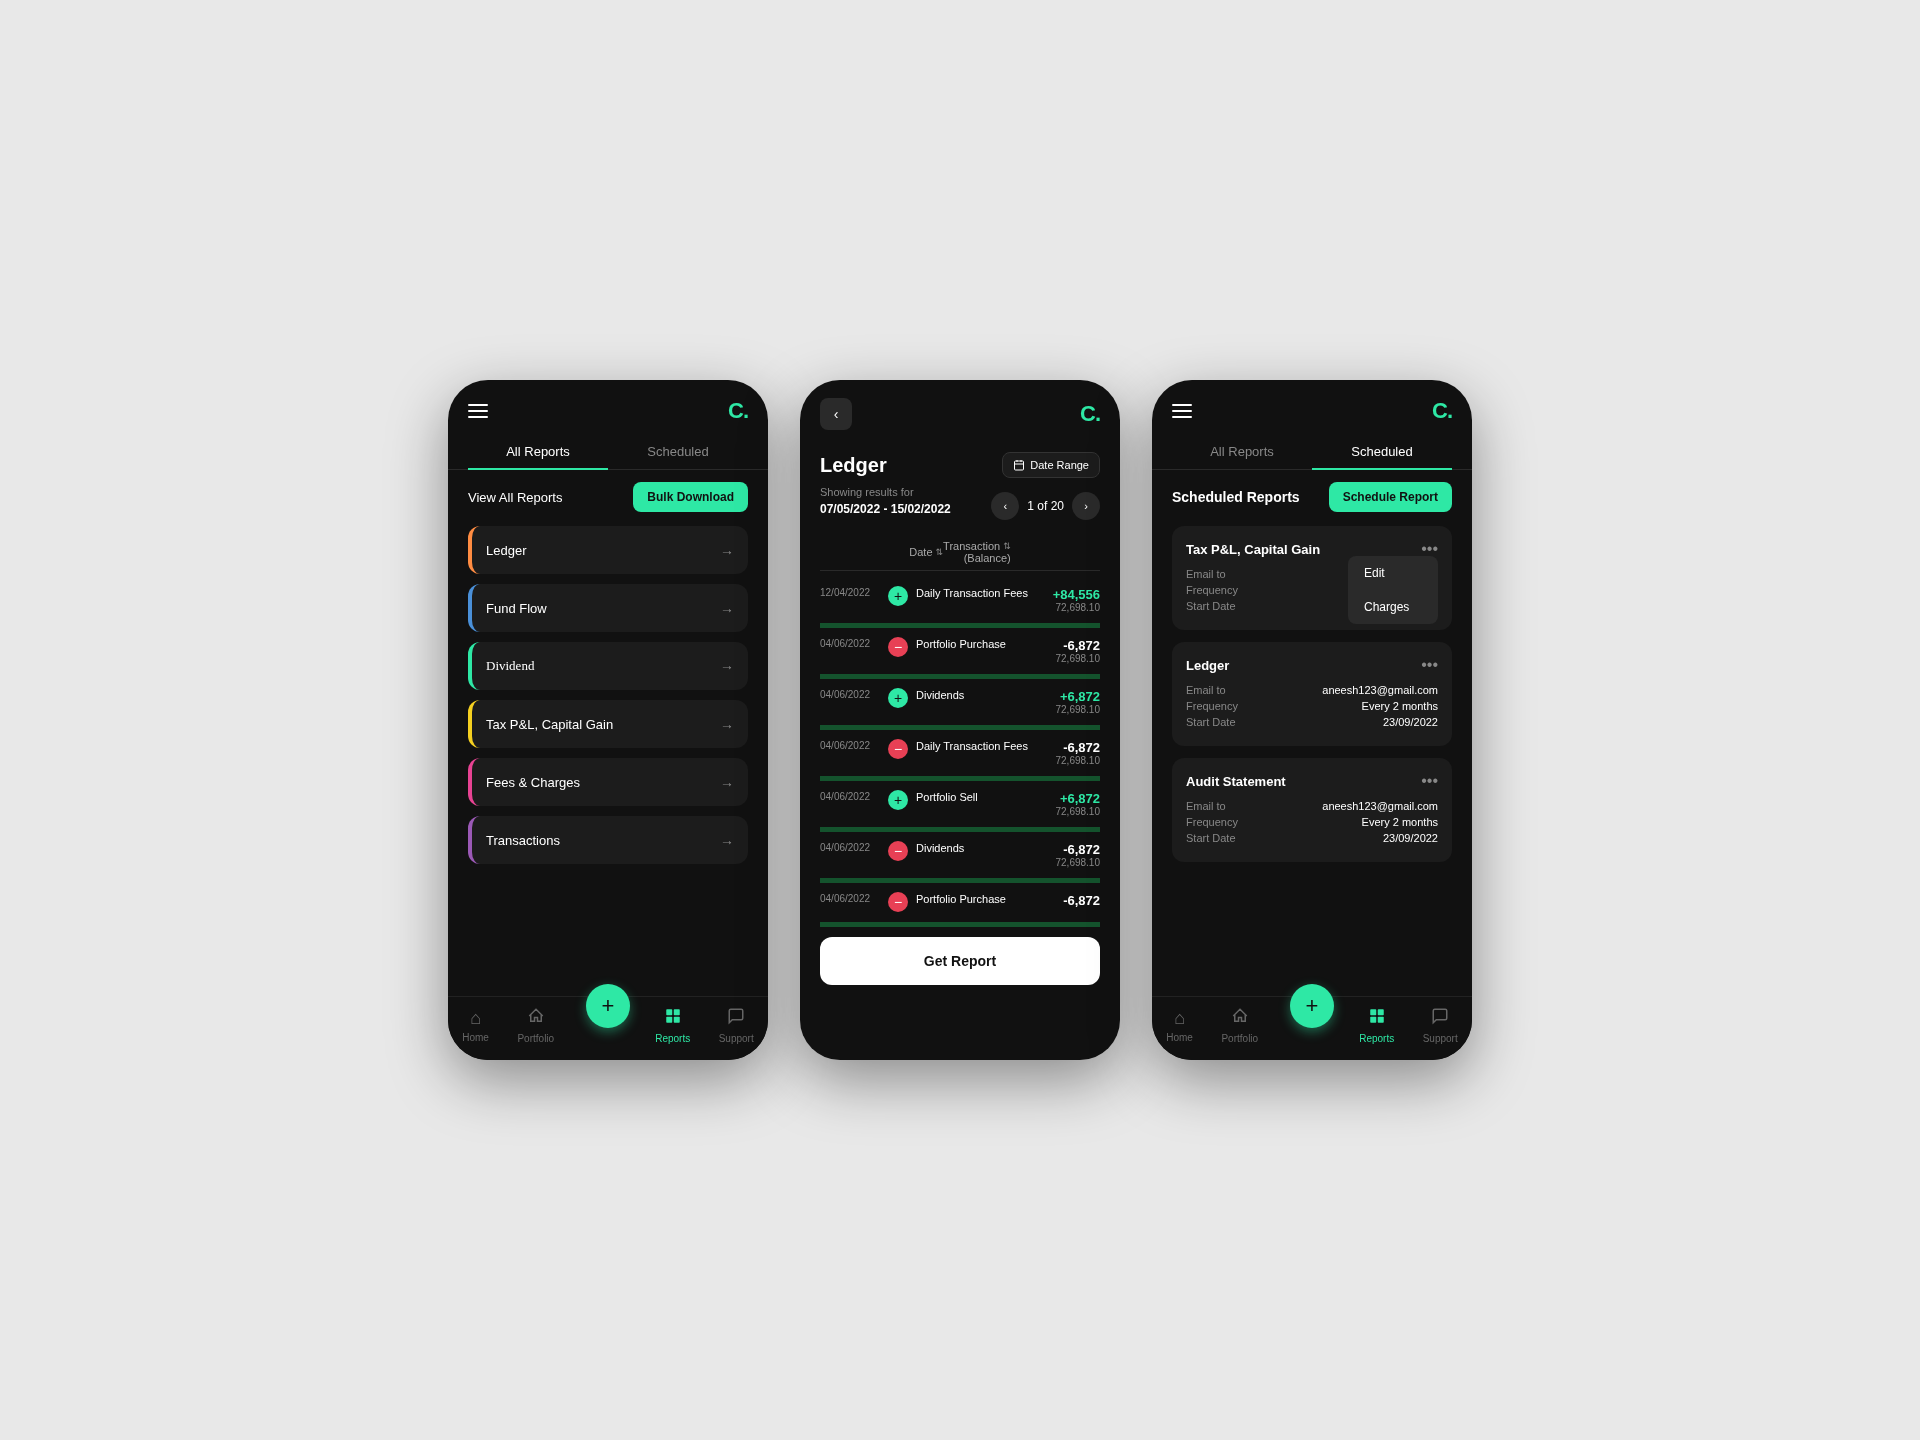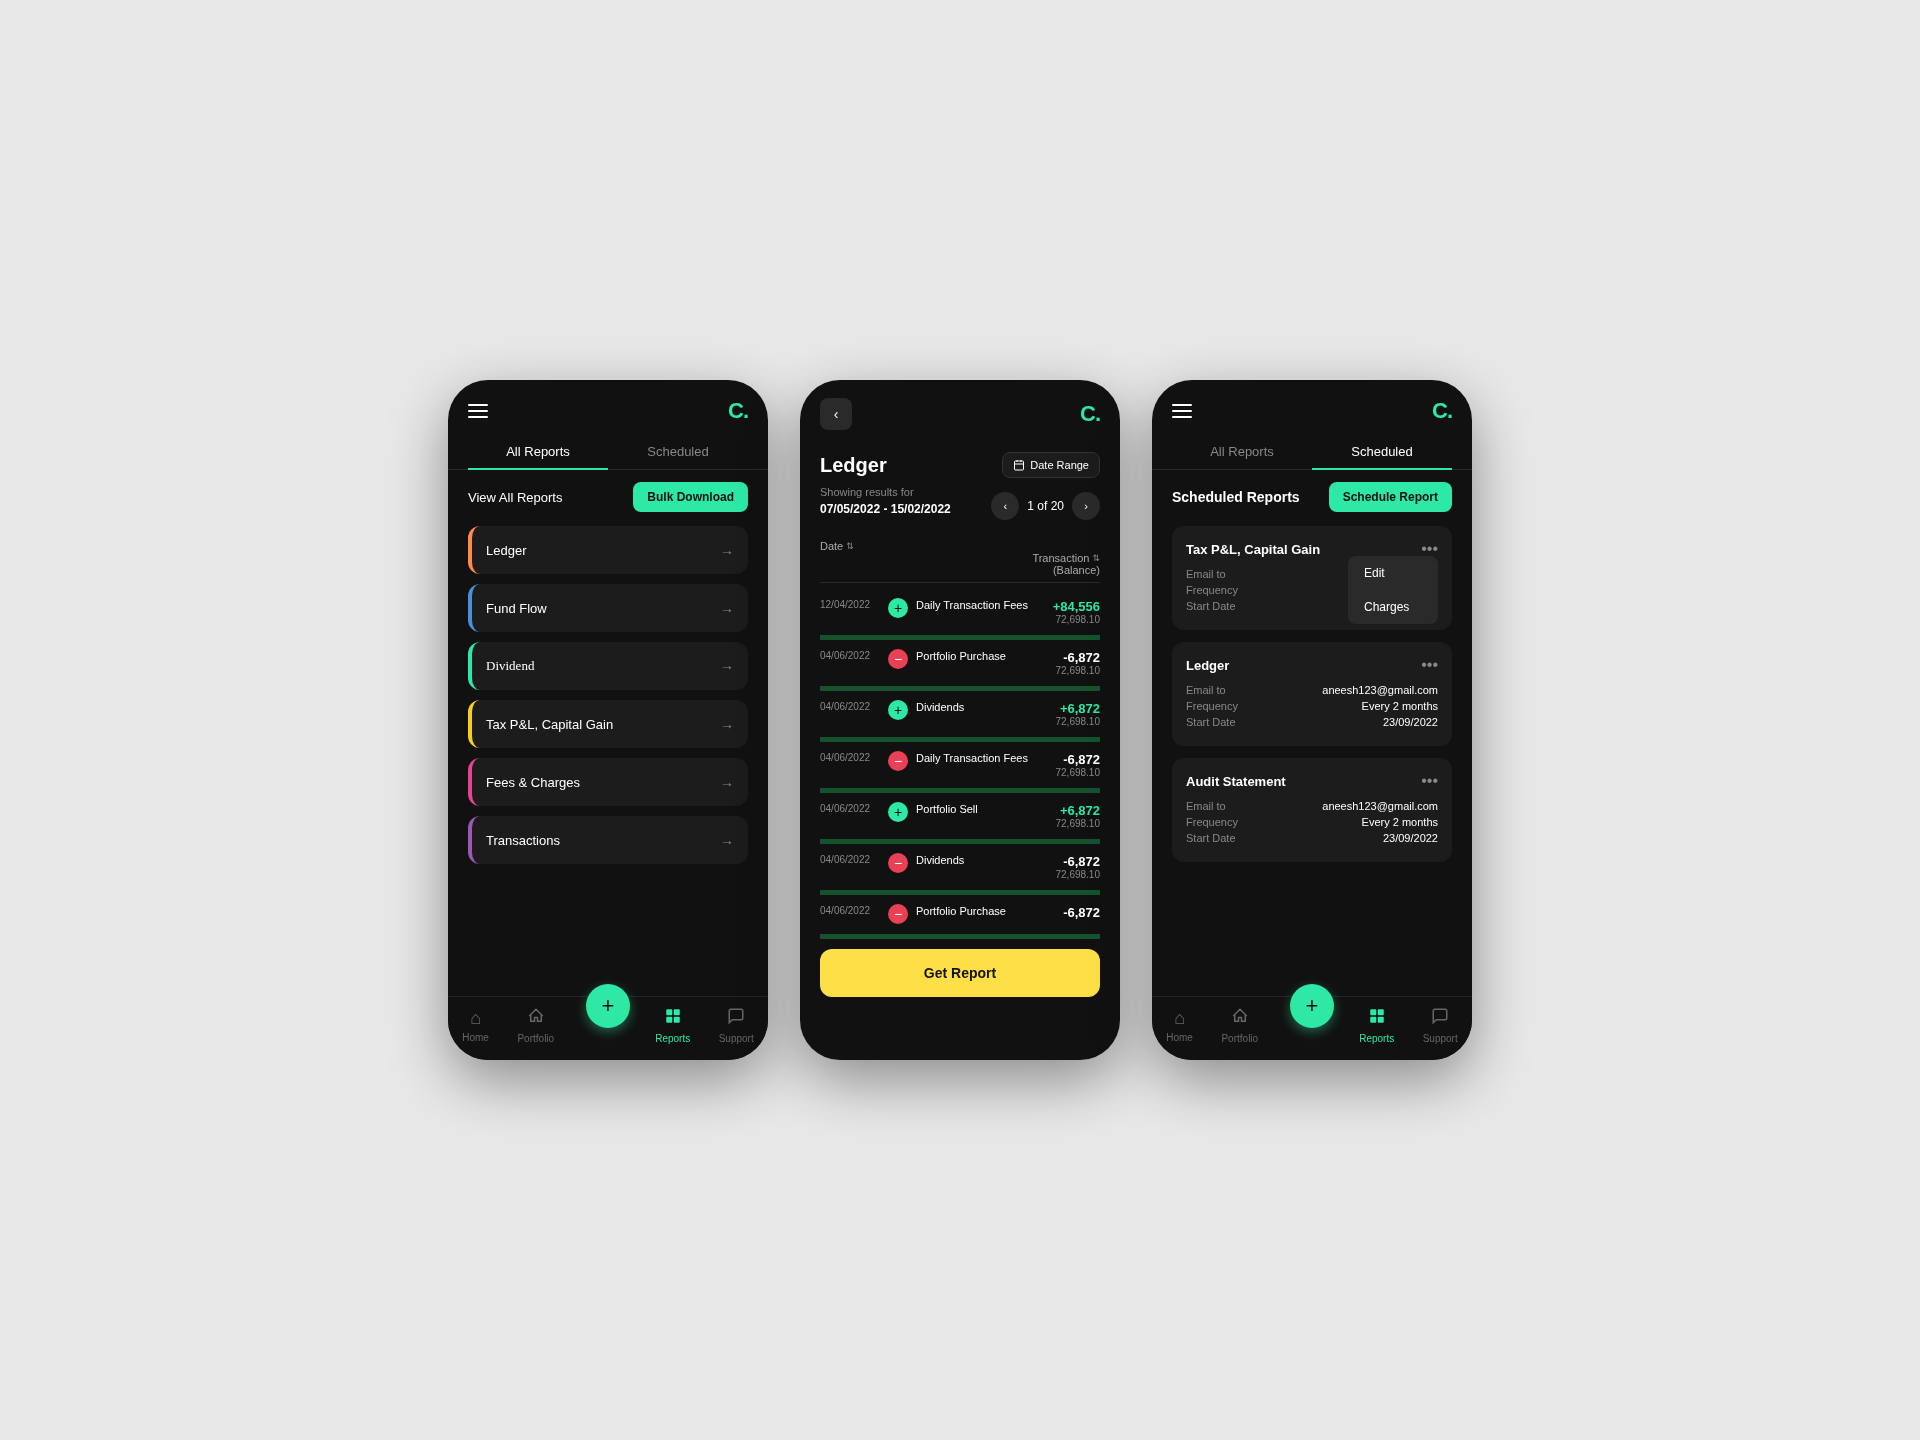--- a/index.html
+++ b/index.html
@@ -255,21 +255,20 @@
       color: #ffffff;
       font-size: 12px;
     }
     
     .table-header-row {
       display: flex;
       justify-content: center;
       padding: 10px 0 6px;
       border-bottom: 1px solid #2a2a2a;
       margin-bottom: 6px;
-      flex-direction: column;
     }
     .table-col-date {
       color: #aaa;
       font-size: 11px;
       display: flex;
       align-items: center;
       gap: 3px;
     }
     .table-col-trans {
       color: #aaa;
@@ -321,21 +320,21 @@
       font-weight: 700;
     }
     .txn-amount.pos { color: #2ee8a5; }
     .txn-amount.neg { color: #ffffff; }
     .txn-balance {
       color: #888;
       font-size: 10px;
     }
     .get-report-btn {
       width: 100%;
-      background: #fde047;
+      background: #ffffff;
       color: #111;
       border: none;
       border-radius: 12px;
       padding: 16px;
       font-size: 14px;
       font-weight: 700;
       cursor: pointer;
       margin-top: 10px;
       text-align: center;
     }

